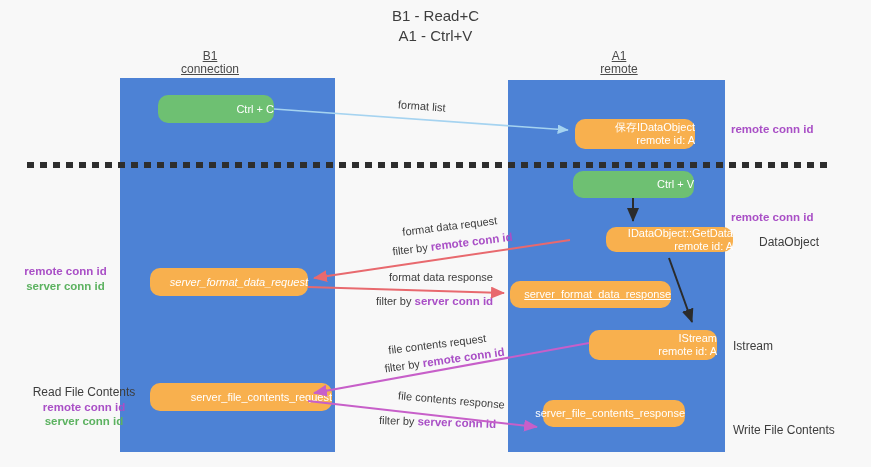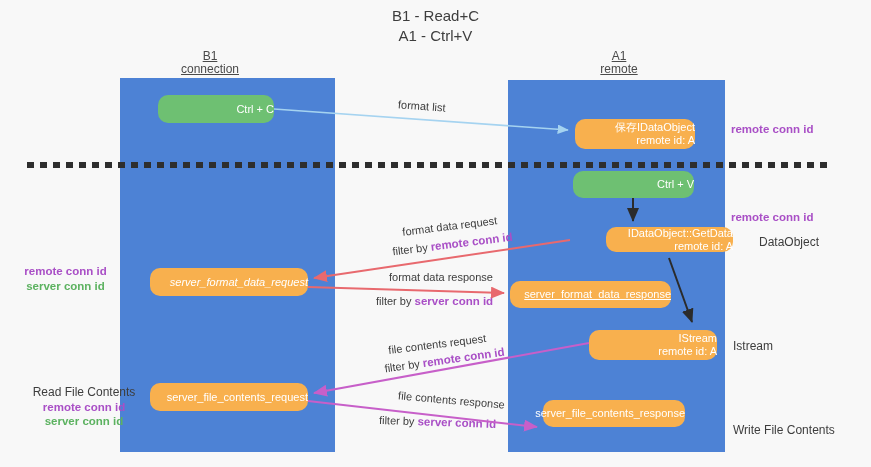--- a/index.html
+++ b/index.html
@@ -75,21 +75,21 @@
 
   <div class="box orange" style="left:510px;top:281px;width:161px;height:27px;text-decoration:underline;">
     <div>server_format_data_response</div>
   </div>
 
   <div class="box orange" style="left:589px;top:330px;width:128px;height:30px;">
     <div>IStream</div>
     <div>remote id: A</div>
   </div>
 
-  <div class="box orange" style="left:150px;top:383px;width:158px;height:28px;">
+  <div class="box orange" style="left:150px;top:383px;width:182px;height:28px;">
     <div>server_file_contents_request</div>
   </div>
 
   <div class="box orange" style="left:543px;top:400px;width:142px;height:27px;">
     <div>server_file_contents_response</div>
   </div>
 
   <div class="edge-label" style="left:398px;top:100px;transform:rotate(4deg);">format list</div>
 
   <div class="edge-label" style="left:402px;top:220px;transform:rotate(-7deg);">format data request</div>

